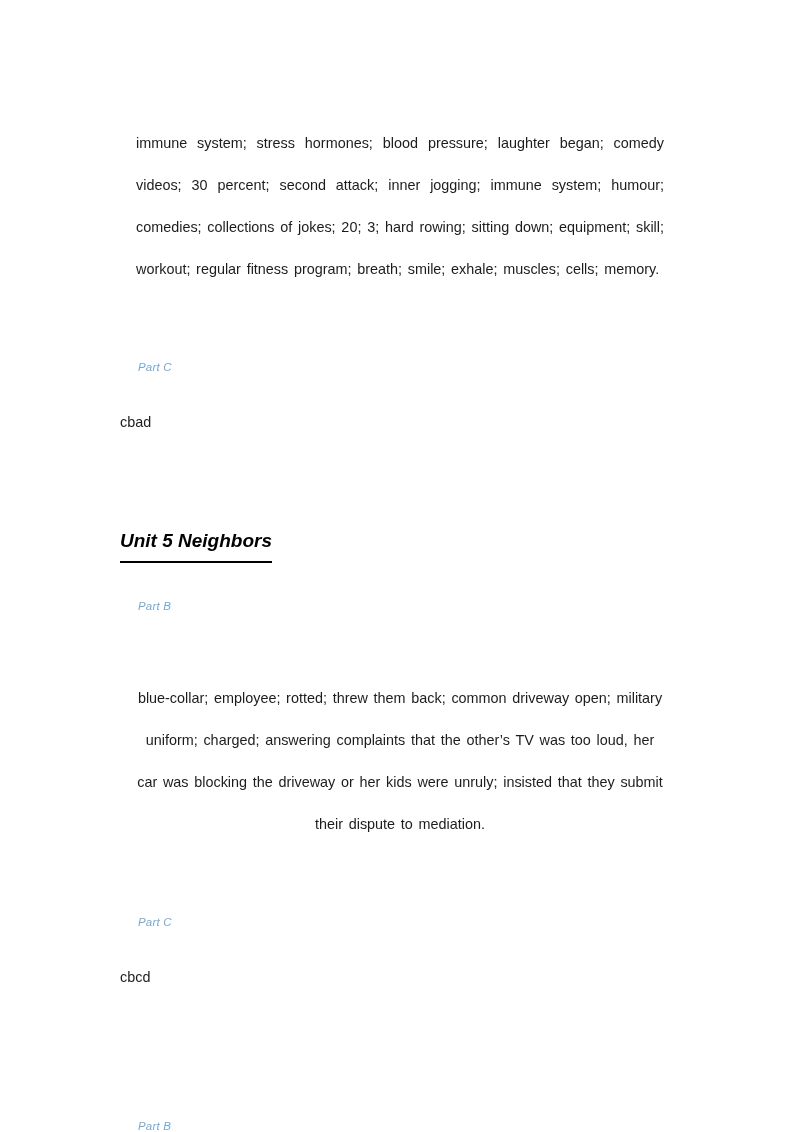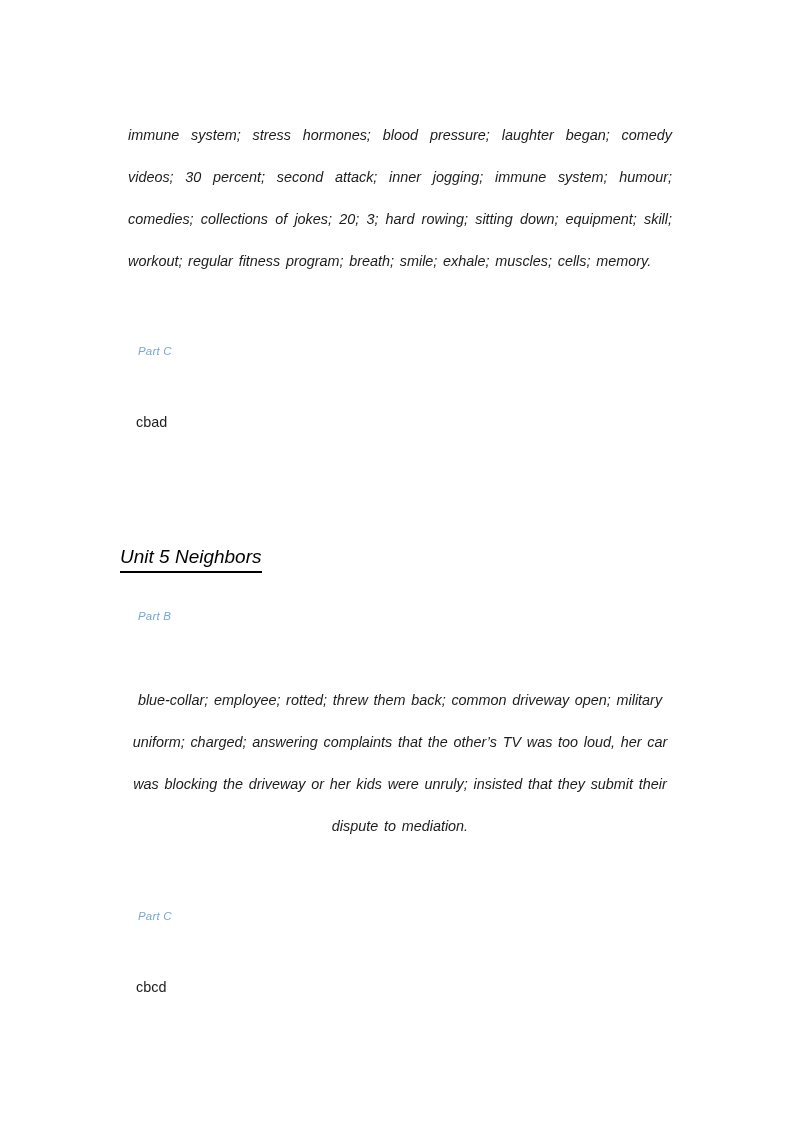--- a/index.html
+++ b/index.html
@@ -32,59 +32,58 @@
     width: 560px;
   }
 
   
   .body-para {
     font-size: 14.4px;
     line-height: 42px;
     text-align: justify;
     text-justify: inter-word;
     color: #1c1c1c;
-    margin: 8px;
+    margin: 16px;
     word-spacing: 0.12em;
-    font-style: italic;
   }
   .body-para.last-flush {
     text-align: center;
   }
 
   
   .answer-line {
     font-size: 14.4px;
     line-height: 32px;
     color: #1c1c1c;
-    margin: 16px;
+    margin: 0;
     text-align: left;
     white-space: pre;
   }
 
   
   .part-label {
     font-size: 11.5px;
     line-height: 18px;
     font-style: italic;
     color: #77a8d4;
     margin: 18px;
     letter-spacing: 0.2px;
   }
 
   
   .unit-heading {
     font-size: 19px;
     line-height: 26px;
-    font-weight: normal;
+    font-weight: bold;
     font-style: italic;
     color: #000000;
     margin: 0;
     display: inline-block;
     border-bottom: 2.5px solid #000000;
-    padding-bottom: 1px;
+    padding-bottom: 7px;
   }
   .unit-heading-wrap {
     margin: 0;
     line-height: 26px;
   }
 
   .sp-12 { height: 12px; }
   .sp-16 { height: 16px; }
   .sp-28 { height: 28px; }
   .sp-34 { height: 34px; }

